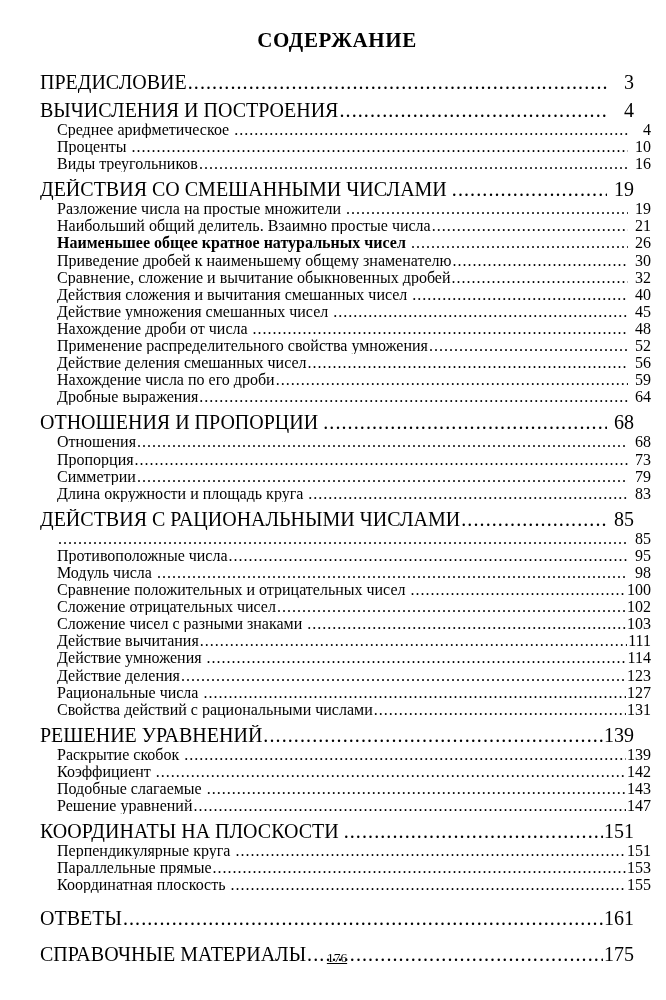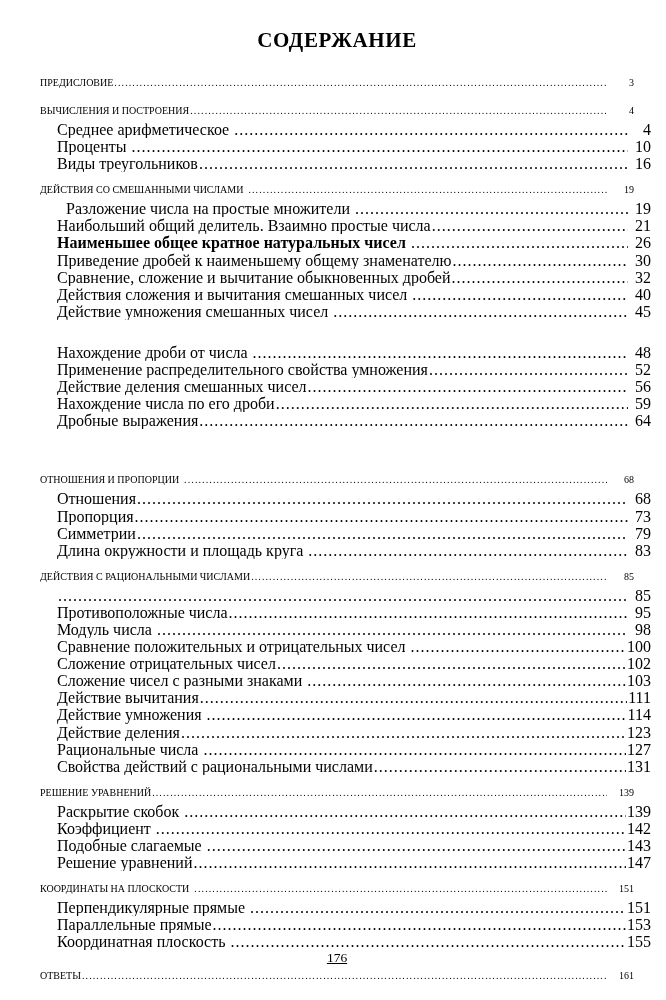--- a/index.html
+++ b/index.html
@@ -58,21 +58,21 @@
     margin: 0 1px;
     min-width: 10px;
   }
   .entry .pageno {
     flex: 0 0 auto;
     text-align: right;
   }
 
   
   .lvl1 {
-    font-size: 10px;
+    font-size: 20px;
     line-height: 21px;
     margin-left: 0px;
     margin-top: 7px;
   }
   .lvl1 .pageno { min-width: 26px; }
   .lvl1 .leader { letter-spacing: 1.1px; }
 
   
   .lvl2 {
     font-size: 16px;
@@ -127,21 +127,21 @@
         <span class="label">Виды треугольников</span>
         <span class="leader">.......................................................................................................................................................................................................</span>
         <span class="pageno">16</span>
       </div>
       <div class="entry lvl1">
         <span class="label" style="padding-right: 4px;">ДЕЙСТВИЯ СО СМЕШАННЫМИ ЧИСЛАМИ</span>
         <span class="leader">.......................................................................................................................................................................................................</span>
         <span class="pageno">19</span>
       </div>
       <div class="entry lvl2 gap-none">
-        <span class="label" style="padding-right: 4px; margin-left: 9px;">Разложение числа на простые множители</span>
+        <span class="label" style="padding-right: 4px;">Разложение числа на простые множители</span>
         <span class="leader">.......................................................................................................................................................................................................</span>
         <span class="pageno">19</span>
       </div>
       <div class="entry lvl2 gap-none">
         <span class="label">Наибольший общий делитель. Взаимно простые числа</span>
         <span class="leader">.......................................................................................................................................................................................................</span>
         <span class="pageno">21</span>
       </div>
       <div class="entry lvl2 gap-none">
         <span class="label" style="padding-right: 4px; font-weight: bold;">Наименьшее общее кратное натуральных чисел</span>
@@ -162,21 +162,21 @@
         <span class="label" style="padding-right: 4px; font-family: Liberation Serif, serif;">Действия сложения и вычитания смешанных чисел</span>
         <span class="leader">.......................................................................................................................................................................................................</span>
         <span class="pageno">40</span>
       </div>
       <div class="entry lvl2 gap-none">
         <span class="label" style="padding-right: 4px;">Действие умножения смешанных чисел</span>
         <span class="leader">.......................................................................................................................................................................................................</span>
         <span class="pageno">45</span>
       </div>
       <div class="entry lvl2 gap-none">
-        <span class="label" style="padding-right: 4px; margin-top: 24px;">Нахождение дроби от числа</span>
+        <span class="label" style="padding-right: 4px;">Нахождение дроби от числа</span>
         <span class="leader">.......................................................................................................................................................................................................</span>
         <span class="pageno">48</span>
       </div>
       <div class="entry lvl2 gap-none">
         <span class="label">Применение распределительного свойства умножения</span>
         <span class="leader">.......................................................................................................................................................................................................</span>
         <span class="pageno">52</span>
       </div>
       <div class="entry lvl2 gap-none">
         <span class="label">Действие деления смешанных чисел</span>
@@ -187,21 +187,21 @@
         <span class="label">Нахождение числа по его дроби</span>
         <span class="leader">.......................................................................................................................................................................................................</span>
         <span class="pageno">59</span>
       </div>
       <div class="entry lvl2 gap-none">
         <span class="label">Дробные выражения</span>
         <span class="leader">.......................................................................................................................................................................................................</span>
         <span class="pageno">64</span>
       </div>
       <div class="entry lvl1">
-        <span class="label" style="padding-right: 4px; margin-top: 33px;">ОТНОШЕНИЯ И ПРОПОРЦИИ</span>
+        <span class="label" style="padding-right: 4px;">ОТНОШЕНИЯ И ПРОПОРЦИИ</span>
         <span class="leader">.......................................................................................................................................................................................................</span>
         <span class="pageno">68</span>
       </div>
       <div class="entry lvl2 gap-none">
         <span class="label">Отношения</span>
         <span class="leader">.......................................................................................................................................................................................................</span>
         <span class="pageno">68</span>
       </div>
       <div class="entry lvl2 gap-none">
         <span class="label">Пропорция</span>
@@ -301,21 +301,21 @@
         <span class="label">Решение уравнений</span>
         <span class="leader">.......................................................................................................................................................................................................</span>
         <span class="pageno">147</span>
       </div>
       <div class="entry lvl1">
         <span class="label" style="padding-right: 4px;">КООРДИНАТЫ НА ПЛОСКОСТИ</span>
         <span class="leader">.......................................................................................................................................................................................................</span>
         <span class="pageno">151</span>
       </div>
       <div class="entry lvl2 gap-none">
-        <span class="label" style="padding-right: 4px;">Перпендикулярные прямые</span>
+        <span class="label" style="padding-right: 4px;">Перпендикулярные круга</span>
         <span class="leader">.......................................................................................................................................................................................................</span>
         <span class="pageno">151</span>
       </div>
       <div class="entry lvl2 gap-none">
         <span class="label">Параллельные прямые</span>
         <span class="leader">.......................................................................................................................................................................................................</span>
         <span class="pageno">153</span>
       </div>
       <div class="entry lvl2 gap-none">
         <span class="label" style="padding-right: 4px;">Координатная плоскость</span>

